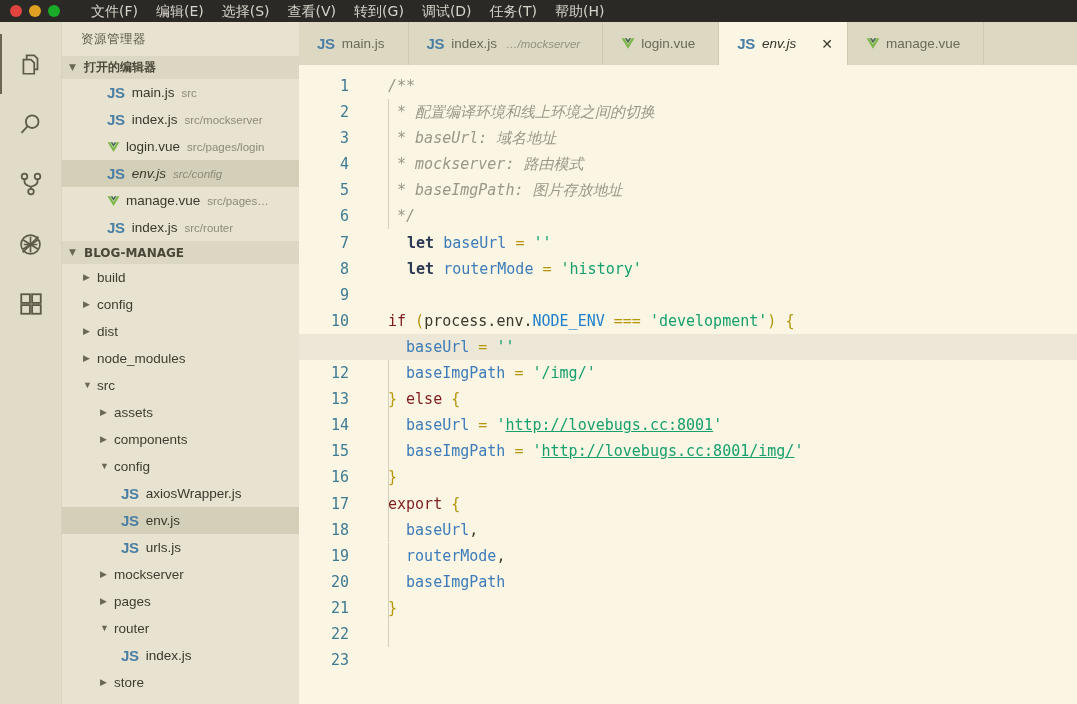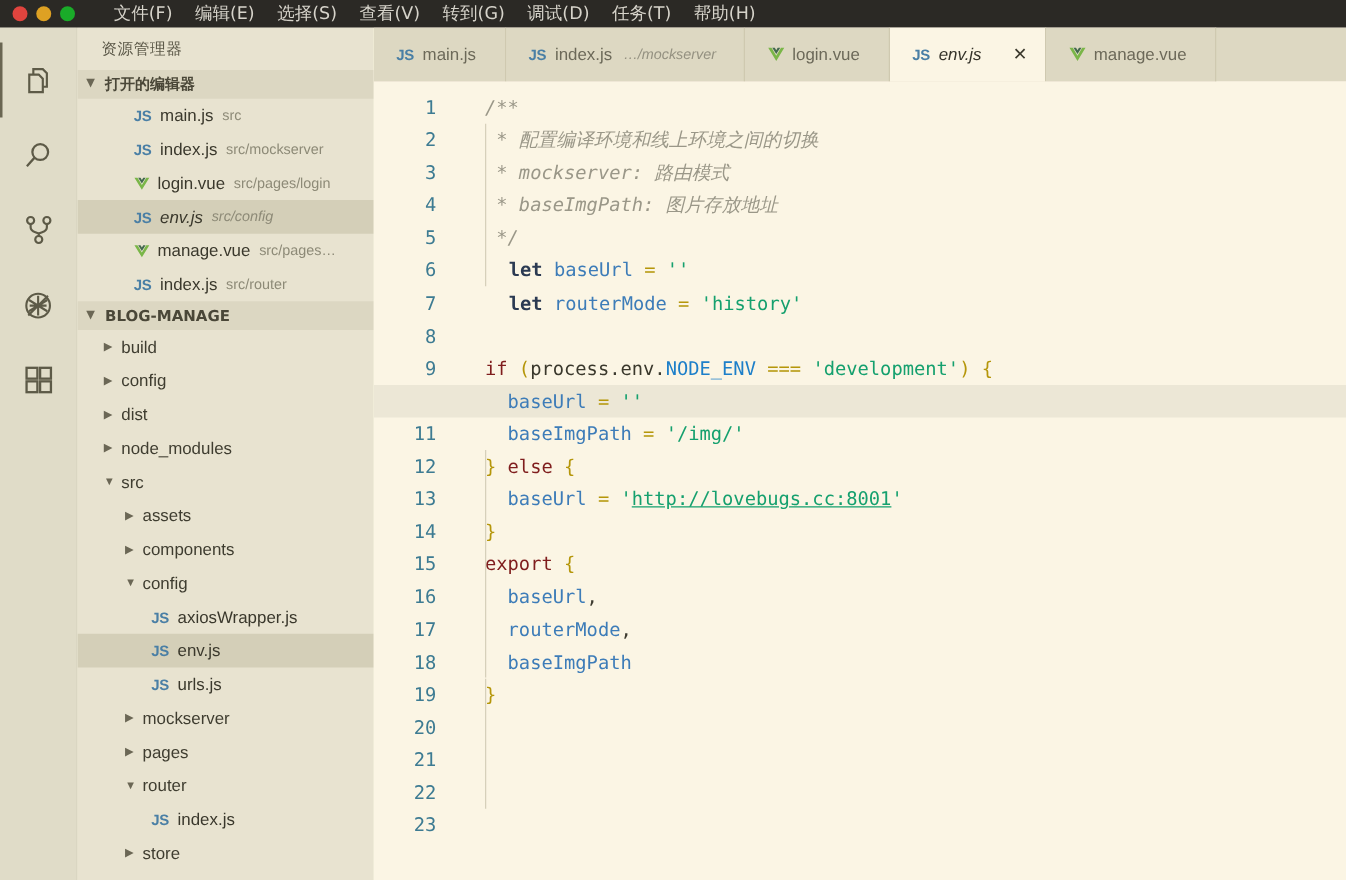--- a/index.html
+++ b/index.html
@@ -83,21 +83,21 @@
     font-size: 13.5px; color: #3f3d30;
     white-space: nowrap; overflow: hidden;
     padding-right: 4px;
   }
   .row.sel { background: #d4cfb8; }
   .row .fname { font-size: 13.5px; color: #3a382c; }
   .row .fname.italic { font-style: italic; }
   .row .fpath { font-size: 11.5px; color: #8d8a77; margin-left: 7px; }
   .row .fpath.italic { font-style: italic; }
   .js-badge {
-    font-size: 12px; font-weight: bold; color: #4a7fa5;
+    font-size: 15px; font-weight: bold; color: #4a7fa5;
     font-family: "Liberation Sans", sans-serif;
     margin-right: 7px; letter-spacing: -.3px;
   }
   .vue-badge { margin-right: 6px; display: inline-flex; }
   .folder-row { height: 27px; display: flex; align-items: center; font-size: 13.5px; color: #3f3d30; }
   .folder-row .tw { margin-right: 4px; }
   .indent1 { padding-left: 21px; }
   .indent2 { padding-left: 38px; }
   .indent-file2 { padding-left: 59px; }
   .open-ed-file { padding-left: 45px; }
@@ -408,32 +408,34 @@
 
       <div id="codelines">
 
         <div class="guide" style="top:26px;height:130px;"></div>
         <div class="guide" style="top:287px;height:104px;"></div>
         <div class="guide" style="top:391px;height:78px;"></div>
         <div class="guide" style="top:470px;height:104px;"></div>
 
         <div class="cl"><span class="t-cmt">/**</span></div>
         <div class="cl"><span class="t-cmt"> * 配置编译环境和线上环境之间的切换</span></div>
+        <div class="cl"><span class="t-cmt"> * baseUrl: 域名地址</span></div>
         <div class="cl"><span class="t-cmt"> * mockserver: 路由模式</span></div>
         <div class="cl"><span class="t-cmt"> * baseImgPath: 图片存放地址</span></div>
         <div class="cl"><span class="t-cmt"> */</span></div>
 
         <div class="cl"><span class="t-kw">let</span> <span class="t-var">baseUrl</span> <span class="t-op">=</span> <span class="t-str">''</span></div>
         <div class="cl"><span class="t-kw">let</span> <span class="t-var">routerMode</span> <span class="t-op">=</span> <span class="t-str">'history'</span></div>
         <div class="cl"></div>
         <div class="cl"><span class="t-kw2">if</span> <span class="t-op">(</span><span class="t-prop">process</span><span class="t-punct">.</span><span class="t-prop">env</span><span class="t-punct">.</span><span class="t-const">NODE_ENV</span> <span class="t-op">===</span> <span class="t-str">'development'</span><span class="t-op">)</span> <span class="t-op">{</span></div>
         <div class="cl hl">  <span class="t-var">baseUrl</span> <span class="t-op">=</span> <span class="t-str">''</span></div>
         <div class="cl">  <span class="t-var">baseImgPath</span> <span class="t-op">=</span> <span class="t-str">'/img/'</span></div>
         <div class="cl"><span class="t-op">}</span> <span class="t-kw2">else</span> <span class="t-op">{</span></div>
         <div class="cl">  <span class="t-var">baseUrl</span> <span class="t-op">=</span> <span class="t-str">'</span><span class="t-link">http://lovebugs.cc:8001</span><span class="t-str">'</span></div>
+        <div class="cl">  <span class="t-var">baseImgPath</span> <span class="t-op">=</span> <span class="t-str">'</span><span class="t-link">http://lovebugs.cc:8001/img/</span><span class="t-str">'</span></div>
         <div class="cl"><span class="t-op">}</span></div>
         <div class="cl"><span class="t-kw2">export</span> <span class="t-op">{</span></div>
         <div class="cl">  <span class="t-var">baseUrl</span><span class="t-punct">,</span></div>
         <div class="cl">  <span class="t-var">routerMode</span><span class="t-punct">,</span></div>
         <div class="cl">  <span class="t-var">baseImgPath</span></div>
         <div class="cl"><span class="t-op">}</span></div>
         <div class="cl"></div>
       </div>
     </div>
 

